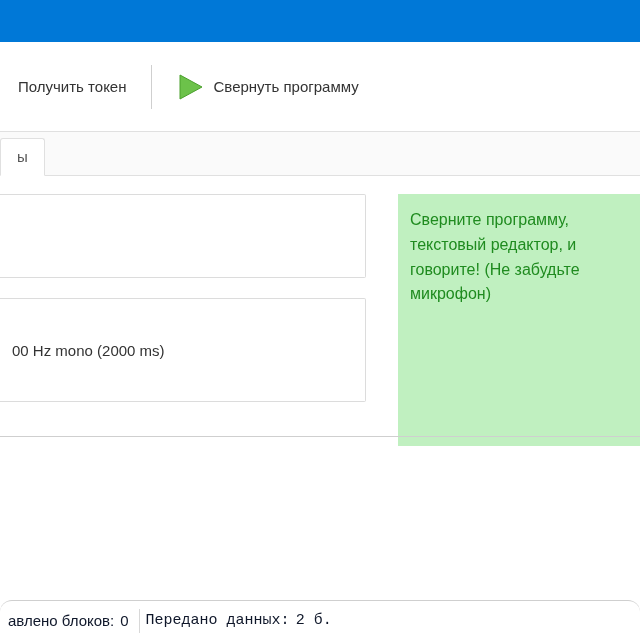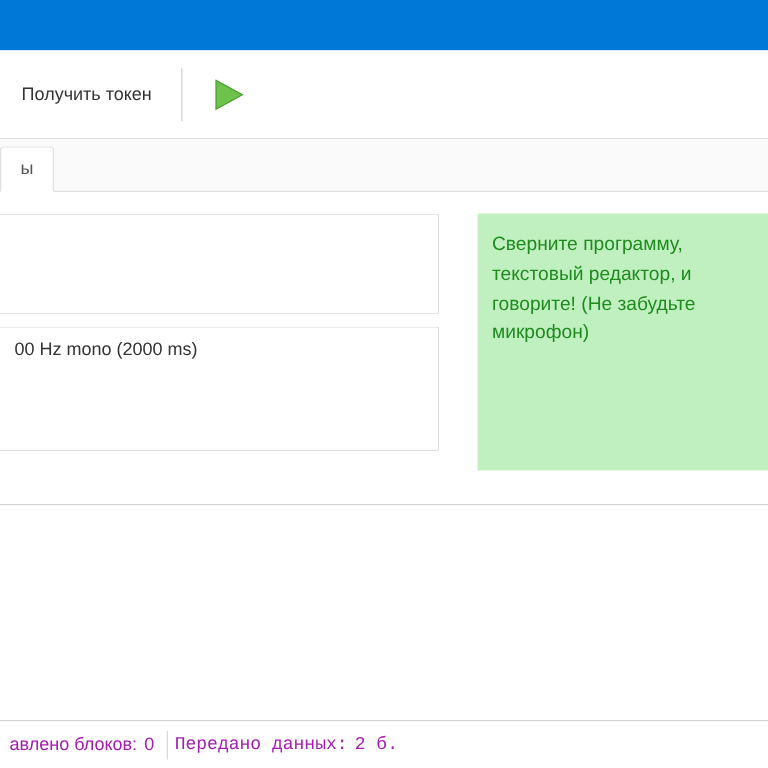--- a/index.html
+++ b/index.html
@@ -1,70 +1,71 @@
 <!DOCTYPE html>
 <html><head>
 <meta charset="utf-8">
 <style>
   * { box-sizing: border-box; margin: 0; padding: 0; }
   html, body { width: 640px; height: 640px; overflow: hidden; font-family: "Segoe UI", Tahoma, sans-serif; font-size: 15px; background: #ffffff; color: #333; }
   .titlebar { height: 42px; background: #0078d7; }
   .toolbar {
-    height: 74px; background: #ffffff; border-bottom: 1px solid #e0e0e0;
+    height: 90px; background: #ffffff; border-bottom: 1px solid #e0e0e0;
     display: flex; align-items: center; gap: 12px; padding: 0 6px;
   }
   .toolbar .btn {
     display: flex; align-items: center; gap: 10px; height: 56px;
     padding: 0 12px; cursor: pointer; color: #333;
   }
   .tb-sep { width: 1px; height: 44px; background: #cfcfcf; }
   .play-icon svg { display: block; }
   .tabs { display: flex; align-items: flex-end; height: 44px; padding: 0 0 0 0; border-bottom: 1px solid #e0e0e0; background: #fafafa;}
   .tab {
     padding: 9px 16px 10px; background: #ffffff; border: 1px solid #e0e0e0;
     border-bottom: 1px solid #ffffff; border-radius: 3px 3px 0 0;
     margin-left: 0; position: relative; top: 1px; color: #555;
   }
   .content { position: relative; height: 440px; background: #ffffff; }
   .panel-a, .panel-b {
     position: absolute; left: 0; width: 366px; background: #ffffff;
     border: 1px solid #dcdcdc; border-left: none; border-radius: 0 2px 2px 0;
   }
   .panel-a { top: 18px; height: 84px; }
-  .panel-b { top: 112px; height: 104px; padding: 10px 12px; display: flex; align-items: flex-start; color: #333; }
+  .panel-b { top: 122px; height: 104px; padding: 10px 12px; display: flex; align-items: center; color: #333; }
   .note {
-    position: absolute; top: 18px; left: 398px; width: 242px; height: 214px;
+    position: absolute; top: 18px; left: 398px; width: 242px; height: 252px;
     background: #c0f0c0; padding: 14px 12px; color: #1f8b1f; font-size: 16px;
     line-height: 1.55;
   }
   .hr { position: absolute; left: 0; right: 0; top: 260px; height: 1px; background: #cfcfcf; }
   .statusbar {
     position: absolute; bottom: 0; left: 0; right: 0; height: 40px;
     border-top: 1px solid #cfcfcf; background: #ffffff;
-    display: flex; align-items: center; padding: 0 8px; gap: 6px; color: #a21caf;
+    display: flex; align-items: center; padding: 0 8px; gap: 6px; color: #0f172a; border-radius: 12px;
   }
   .sb-cell { display: inline-flex; gap: 6px; padding-right: 10px; border-right: 1px solid #d8d8d8; height: 24px; align-items: center;}
   .sb-cell:last-child { border-right: none; font-family: Liberation Mono, monospace; }
 </style>
 </head>
 <body>
 
 <div class="titlebar"></div>
 
 <div class="toolbar">
   <div class="btn">
     <span>Получить токен</span>
   </div>
   <div class="tb-sep"></div>
   <div class="btn">
     <span class="play-icon">
       <svg width="28" height="28" viewBox="0 0 28 28">
         <polygon points="4,2 26,14 4,26" fill="#6cc24a" stroke="#4aa02c" stroke-width="1"></polygon>
       </svg>
     </span>
+    <span>Свернуть программу</span>
   </div>
 </div>
 
 <div class="tabs">
   <div class="tab">
     <span>ы</span>
   </div>
 </div>
 
 <div class="content">

